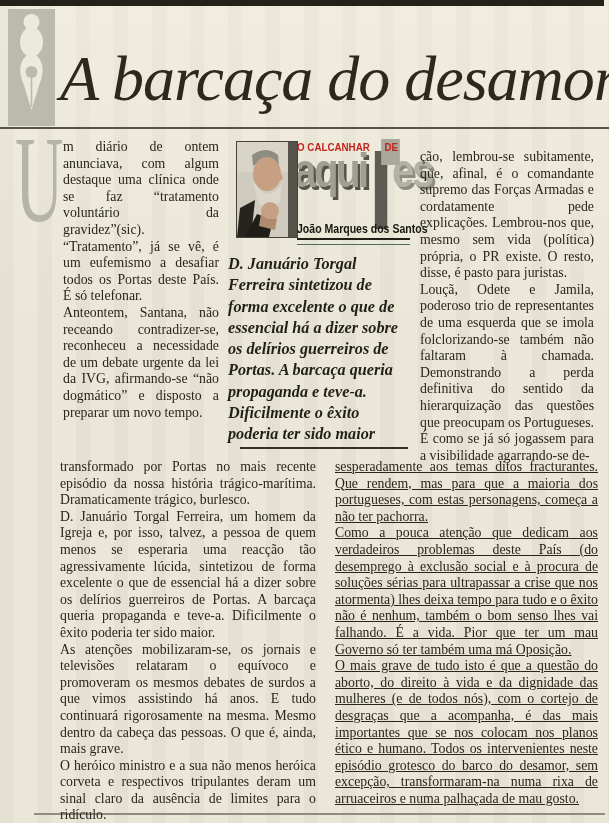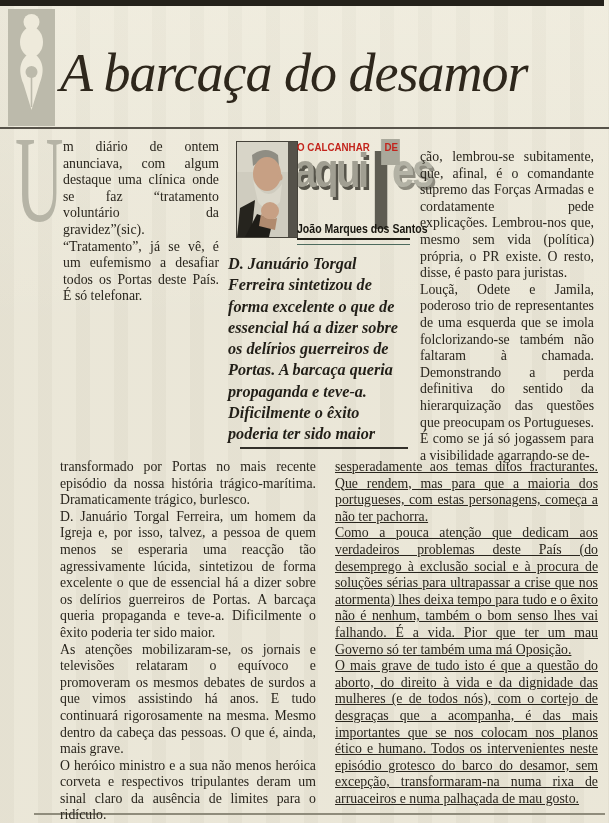--- a/index.html
+++ b/index.html
@@ -8,21 +8,21 @@
     background-color:#eae6d7;
     background-image:
       linear-gradient(180deg, rgba(255,253,242,.25), rgba(0,0,0,0) 40%),
       repeating-linear-gradient(90deg, rgba(110,105,85,.045) 0 14px, rgba(255,255,255,.03) 14px 38px);
     font-family:"Liberation Serif", serif;
   }
   .topbar{position:absolute;left:0;top:0;width:604px;height:6px;background:#24211a;}
   .nib-box{position:absolute;left:8px;top:9px;width:47px;height:117px;background:#bcbaab;}
   .headline{
     position:absolute;left:60px;top:42px;width:548px;
-    font-style:italic;font-size:54px;letter-spacing:-1px;color:#2e271c;white-space:nowrap;
+    font-style:italic;font-size:64px;letter-spacing:-1px;color:#2e271c;white-space:nowrap;
   }
   .headline-rule{position:absolute;left:0;top:127px;width:609px;height:2px;background:#57534a;}
   .dropcap{
     position:absolute;left:15px;top:131px;z-index:0;
     font-size:122px;line-height:.8;color:#b6b4a6;
     transform:scaleX(.55);transform-origin:left top;
   }
   .col{
     position:absolute;text-align:justify;color:#29251d;
     font-size:13.8px;line-height:16.6px;z-index:1;
@@ -93,20 +93,21 @@
     </svg>
   </div>
 
   <div class="headline">A barcaça do desamor</div>
   <div class="headline-rule"></div>
 
   <div class="dropcap">U</div>
 
   <div class="col" id="col1-upper">
     <p>m diário de ontem anunciava, com algum destaque uma clínica onde se faz “tratamento voluntário da gravidez”(sic). “Tratamento”, já se vê, é um eufemismo a desafiar todos os Portas deste País. É só telefonar.</p>
+    <p>Anteontem, Santana, não receando contradizer-se, reconheceu a necessidade de um debate urgente da lei da IVG, afirmando-se “não dogmático” e disposto a preparar um novo tempo.</p>
   </div>
 
   <div class="photo">
     <svg width="60" height="95" viewBox="0 0 60 95">
       <rect width="60" height="95" fill="#cfccbf"></rect>
       <rect x="0" y="0" width="60" height="30" fill="#d8d5c8"></rect>
       <rect x="51" y="0" width="9" height="95" fill="#55524a"></rect>
       <path d="M0,95 L3,66 L18,58 L14,95 Z" fill="#26241e"></path>
       <path d="M8,95 L20,72 L36,78 L32,95 Z" fill="#1f1d18"></path>
       <path d="M15,13 Q29,3 41,13 L42,24 Q28,15 16,24 Z" fill="#8f8d83"></path>

